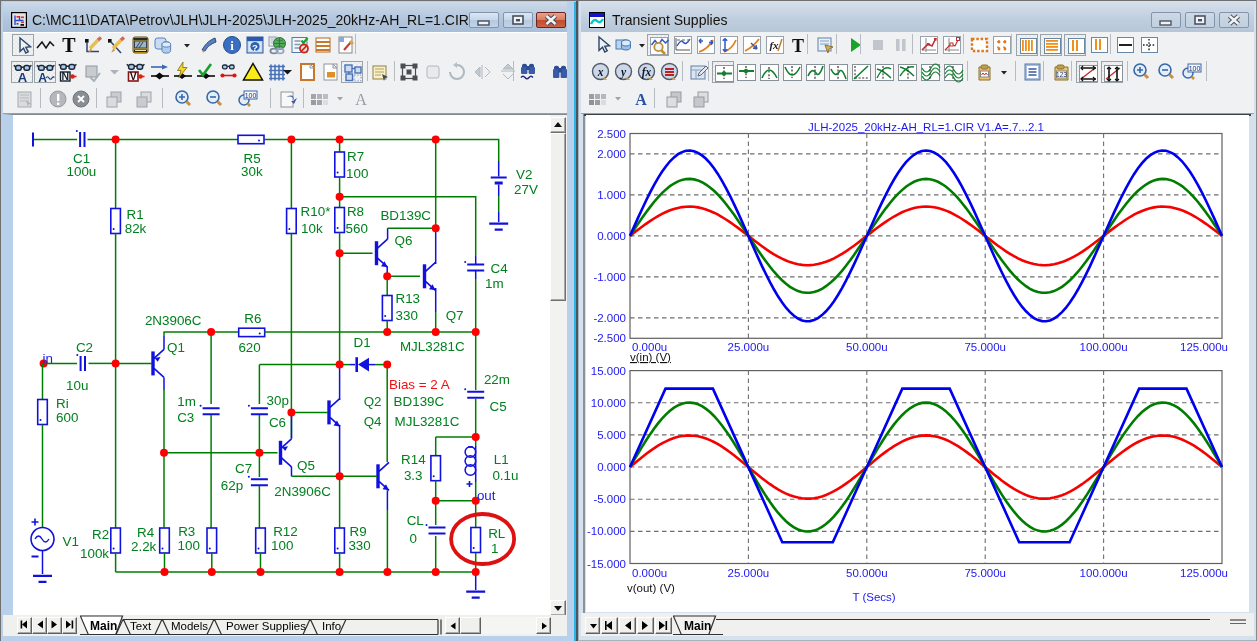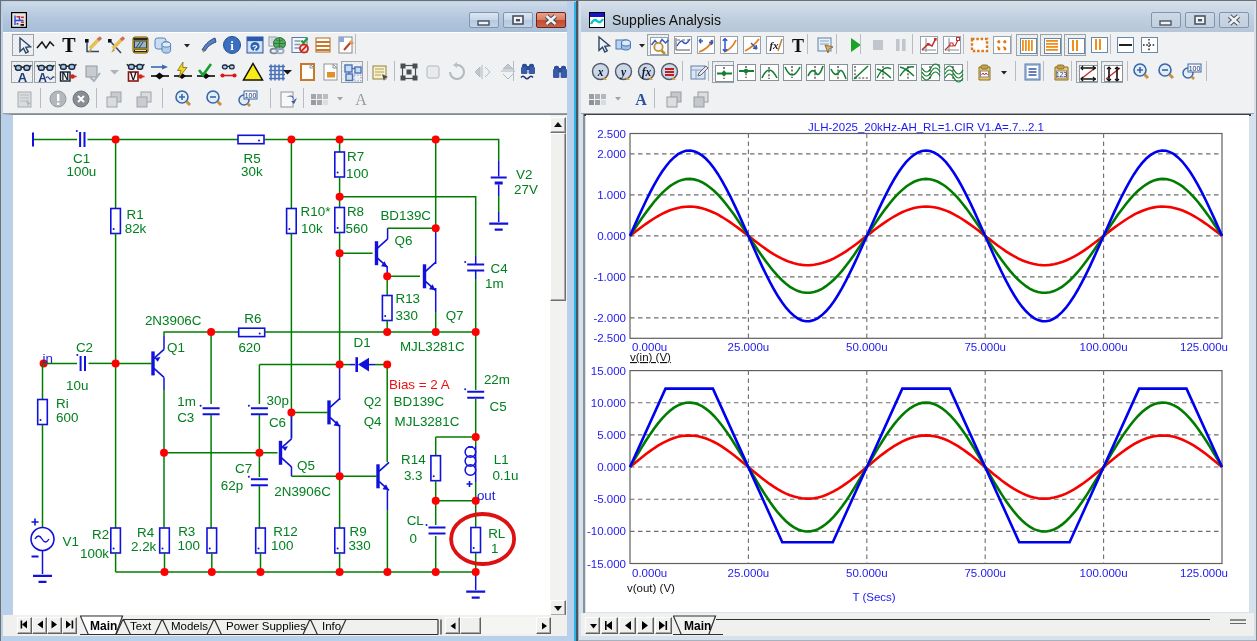--- a/index.html
+++ b/index.html
@@ -19,20 +19,21 @@
 <svg width="16" height="16">
         <rect x="0.5" y="0.5" width="15" height="15" fill="#e6e6de" stroke="#000" stroke-width="1.4"></rect>
 <path d="M4 3.5 V13 M4 8.5 H12.5 M8.5 4 V8.5" stroke="#2a48d8" stroke-width="1.4" fill="none"></path>
 <rect x="5.5" y="4" width="3" height="1.6" fill="#e03030"></rect>
         <rect x="10" y="4.5" width="3" height="1.6" fill="#e03030"></rect>
 <rect x="10" y="9.5" width="3" height="1.6" fill="#e03030"></rect>
         <rect x="5.5" y="11" width="2" height="1.6" fill="#2a48d8"></rect>
 <rect x="9.5" y="12" width="3.5" height="1.8" fill="#101010"></rect>
       </svg>
     </div>
+    <div class="ttl" style="left:32px;top:11.5px">C:\MC11\DATA\Petrov\JLH\JLH-2025\JLH-2025_20kHz-AH_RL=1.CIR</div>
     <div class="wbtn" style="left:469px;top:12px;width:30px;height:16px;border-color:#8494ac;background:linear-gradient(#dbe7f3,#c6d7e9 48%,#b4c9e0 48%,#c2d3e6)">
       <svg width="28" height="14">
         <rect x="8" y="8" width="11" height="4" fill="#f2f2f2" stroke="#454f5e" stroke-width="1.4"></rect>
       </svg>
     </div>
 <div class="wbtn" style="left:503px;top:12px;width:30px;height:16px;border-color:#8494ac;background:linear-gradient(#dbe7f3,#c6d7e9 48%,#b4c9e0 48%,#c2d3e6)">
       <svg width="28" height="14">
         <rect x="9" y="3" width="10" height="8" fill="#f2f2f2" stroke="#454f5e" stroke-width="1.6"></rect>
         <rect x="12" y="6" width="4" height="2.4" fill="#454f5e"></rect>
       </svg>
@@ -766,21 +767,21 @@
     <div class="win" style="left:578px;width:679px;background:#d6e1ee;border:1px solid #a8b2be"></div>
     <div class="abs" style="left:583px;top:114px;width:2px;height:522px;background:#8a9298"></div>
     <div class="abs" style="left:581px;top:2px;width:673px;height:30px;background:linear-gradient(#d5dfeb,#c0cfdf 55%,#b6c6d8)"></div>
     <div class="abs" style="left:589px;top:12px;width:16px;height:16px">
 <svg width="16" height="16">
         <rect x="0.5" y="0.5" width="15" height="15" fill="#fff" stroke="#000"></rect>
 <rect x="1" y="1" width="14" height="4" fill="#1414c8"></rect>
 <path d="M2 12 q3 -6 6 -3 q3 3 6 -2" stroke="#00c8c8" stroke-width="2.4" fill="none"></path>
       </svg>
     </div>
-    <div class="ttl" style="left:612px;top:11.5px">Supplies Analysis</div>
+    <div class="ttl" style="left:612px;top:11.5px">Transient Supplies</div>
     <div class="wbtn" style="left:1151px;top:12px;width:30px;height:16px;background:rgba(255,255,255,0.12);border-color:#8494ac">
       <svg width="28" height="14">
         <rect x="8" y="8" width="11" height="4" fill="#f2f2f2" stroke="#4a5464" stroke-width="1.4"></rect>
       </svg>
     </div>
     <div class="wbtn" style="left:1185px;top:12px;width:30px;height:16px;background:rgba(255,255,255,0.12);border-color:#8494ac">
       <svg width="28" height="14">
         <rect x="9" y="3" width="10" height="8" fill="#f2f2f2" stroke="#4a5464" stroke-width="1.6"></rect>
         <rect x="12" y="6" width="4" height="2.4" fill="#4a5464"></rect>
       </svg>

